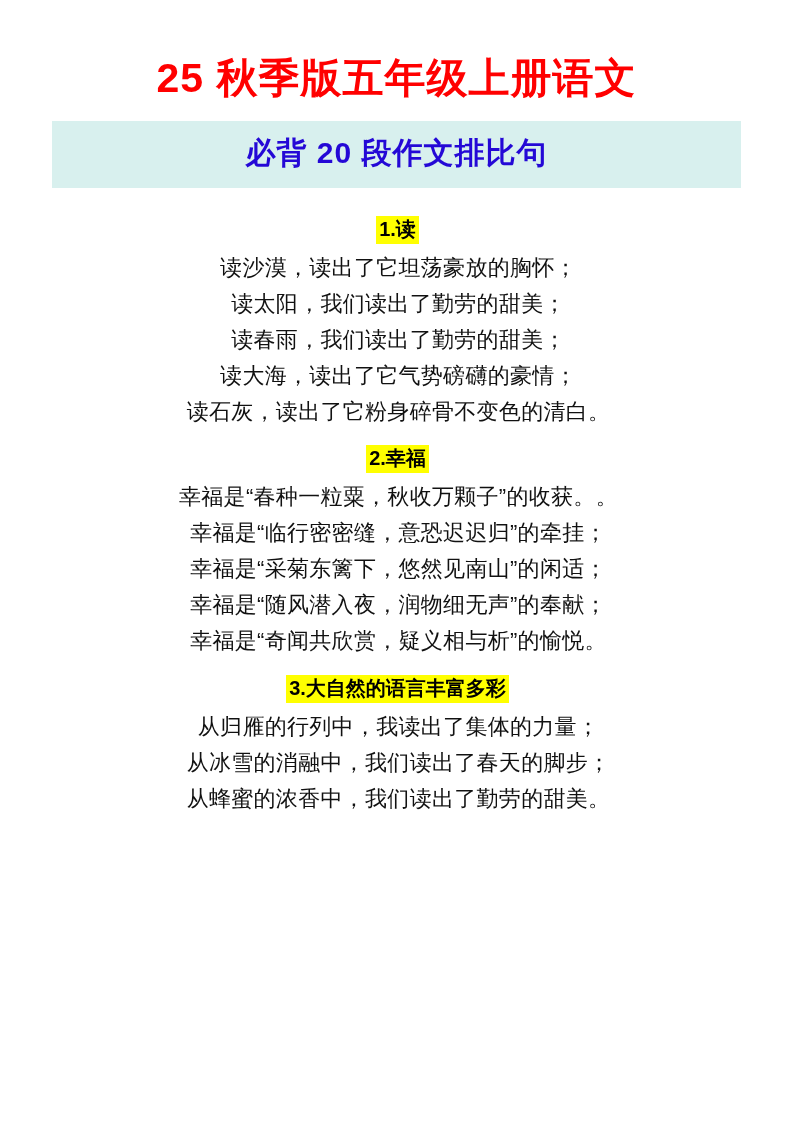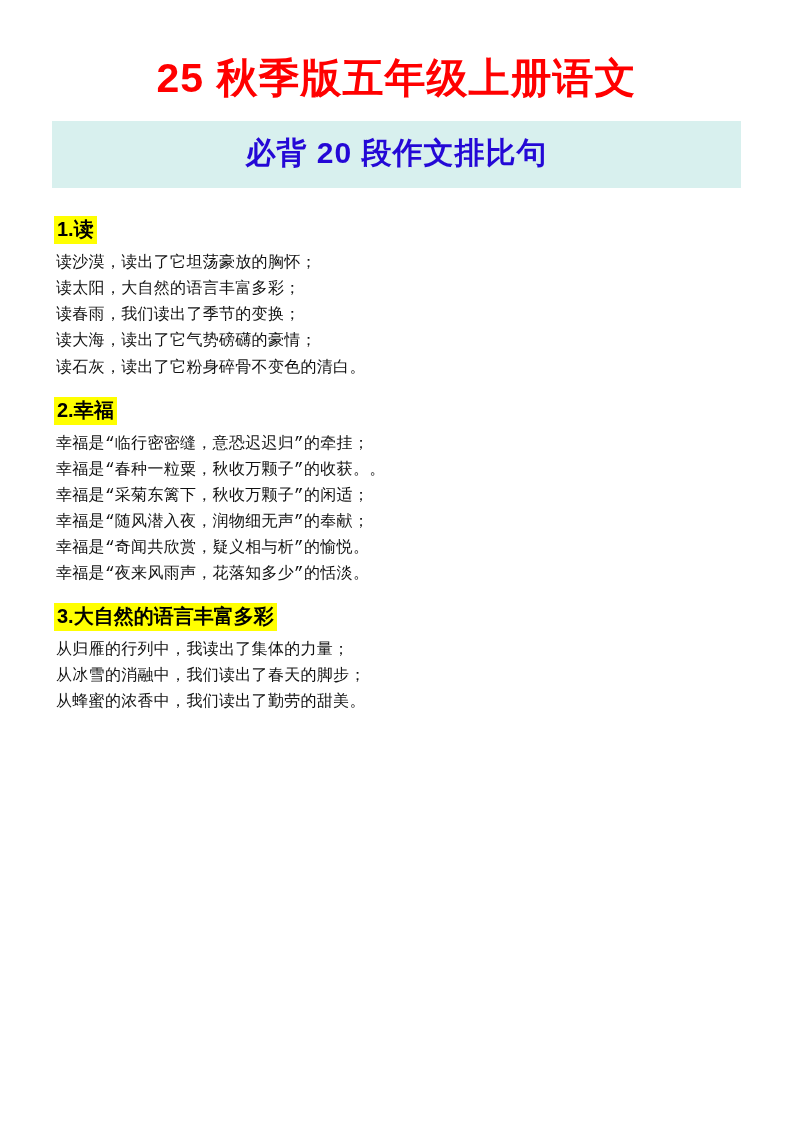--- a/index.html
+++ b/index.html
@@ -42,73 +42,72 @@
   }
   .subtitle-band .subtitle-text {
     color: #2408d6;
     font-size: 30px;
     font-weight: bold;
     letter-spacing: 1px;
     white-space: nowrap;
   }
   .section {
     margin-bottom: 16px;
+    text-align: center;
   }
   .section-heading {
     display: inline-block;
     background: #ffff00;
     color: #000000;
     font-size: 20px;
     font-weight: bold;
     line-height: 1.25;
     padding: 1px 3px 2px 3px;
     margin: 0 0 6px 2px;
   }
   .line {
-    font-size: 16px;
+    font-size: 22px;
     line-height: 1.63;
     color: #111111;
     margin: 0 0 0 4px;
     letter-spacing: 0.3px;
     white-space: nowrap;
-    font-family: Liberation Mono, monospace;
   }
   .section + .section {
     margin-top: 10px;
   }
   #sec-1 { margin-top: 4px; }
 </style>
 </head>
 <body>
 
 <div class="page">
 
   <div class="main-title">25 秋季版五年级上册语文</div>
 
   <div class="subtitle-band">
     <span class="subtitle-text">必背 20 段作文排比句</span>
   </div>
 
   <div class="section" id="sec-1">
     <div class="section-heading">1.读</div>
     <p class="line">读沙漠，读出了它坦荡豪放的胸怀；</p>
-    <p class="line">读太阳，大自然的语言丰富多彩；</p>
-    <p class="line">读春雨，我们读出了季节的变换；</p>
+    <p class="line">读太阳，我们读出了勤劳的甜美；</p>
+    <p class="line">读春雨，我们读出了勤劳的甜美；</p>
     <p class="line">读大海，读出了它气势磅礴的豪情；</p>
     <p class="line">读石灰，读出了它粉身碎骨不变色的清白。</p>
   </div>
 
   <div class="section" id="sec-2">
     <div class="section-heading">2.幸福</div>
+    <p class="line">幸福是“春种一粒粟，秋收万颗子”的收获。。</p>
     <p class="line">幸福是“临行密密缝，意恐迟迟归”的牵挂；</p>
-    <p class="line">幸福是“春种一粒粟，秋收万颗子”的收获。。</p>
-    <p class="line">幸福是“采菊东篱下，秋收万颗子”的闲适；</p>
+    <p class="line">幸福是“采菊东篱下，悠然见南山”的闲适；</p>
     <p class="line">幸福是“随风潜入夜，润物细无声”的奉献；</p>
     <p class="line">幸福是“奇闻共欣赏，疑义相与析”的愉悦。</p>
-    <p class="line">幸福是“夜来风雨声，花落知多少”的恬淡。</p>
   </div>
 
   <div class="section" id="sec-3">
     <div class="section-heading">3.大自然的语言丰富多彩</div>
     <p class="line">从归雁的行列中，我读出了集体的力量；</p>
     <p class="line">从冰雪的消融中，我们读出了春天的脚步；</p>
     <p class="line">从蜂蜜的浓香中，我们读出了勤劳的甜美。</p>
   </div>
 
 </div>

